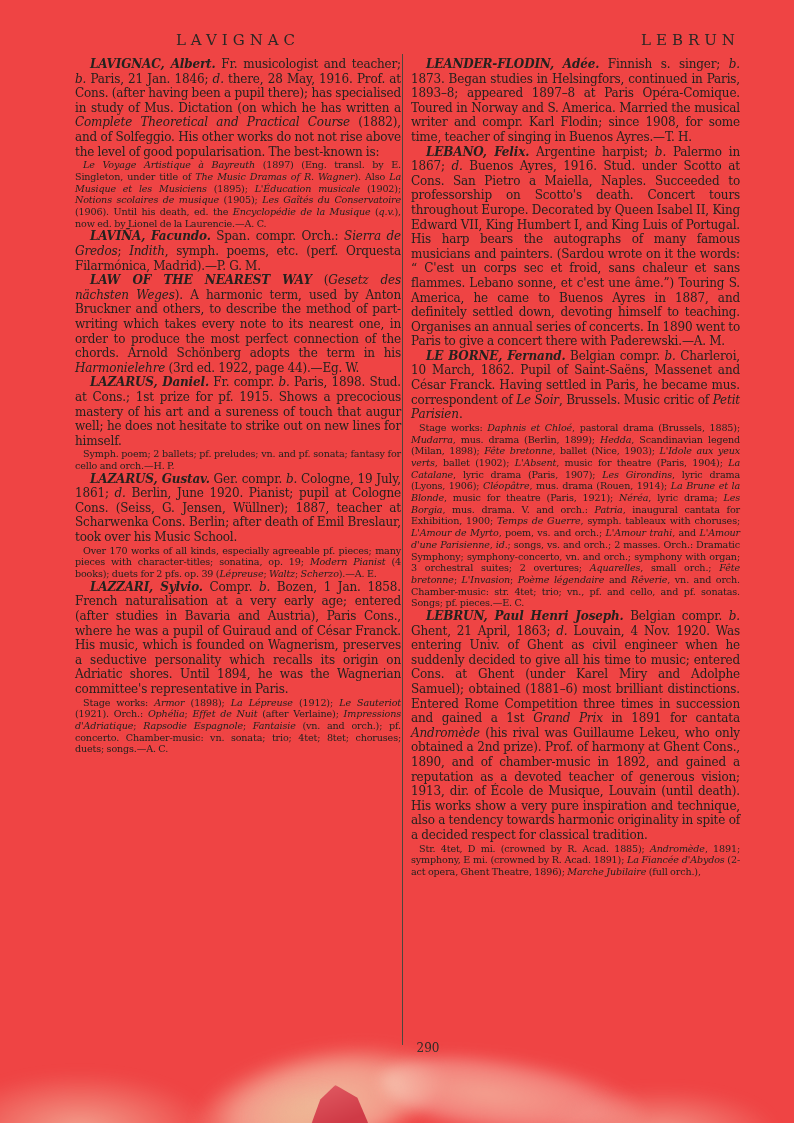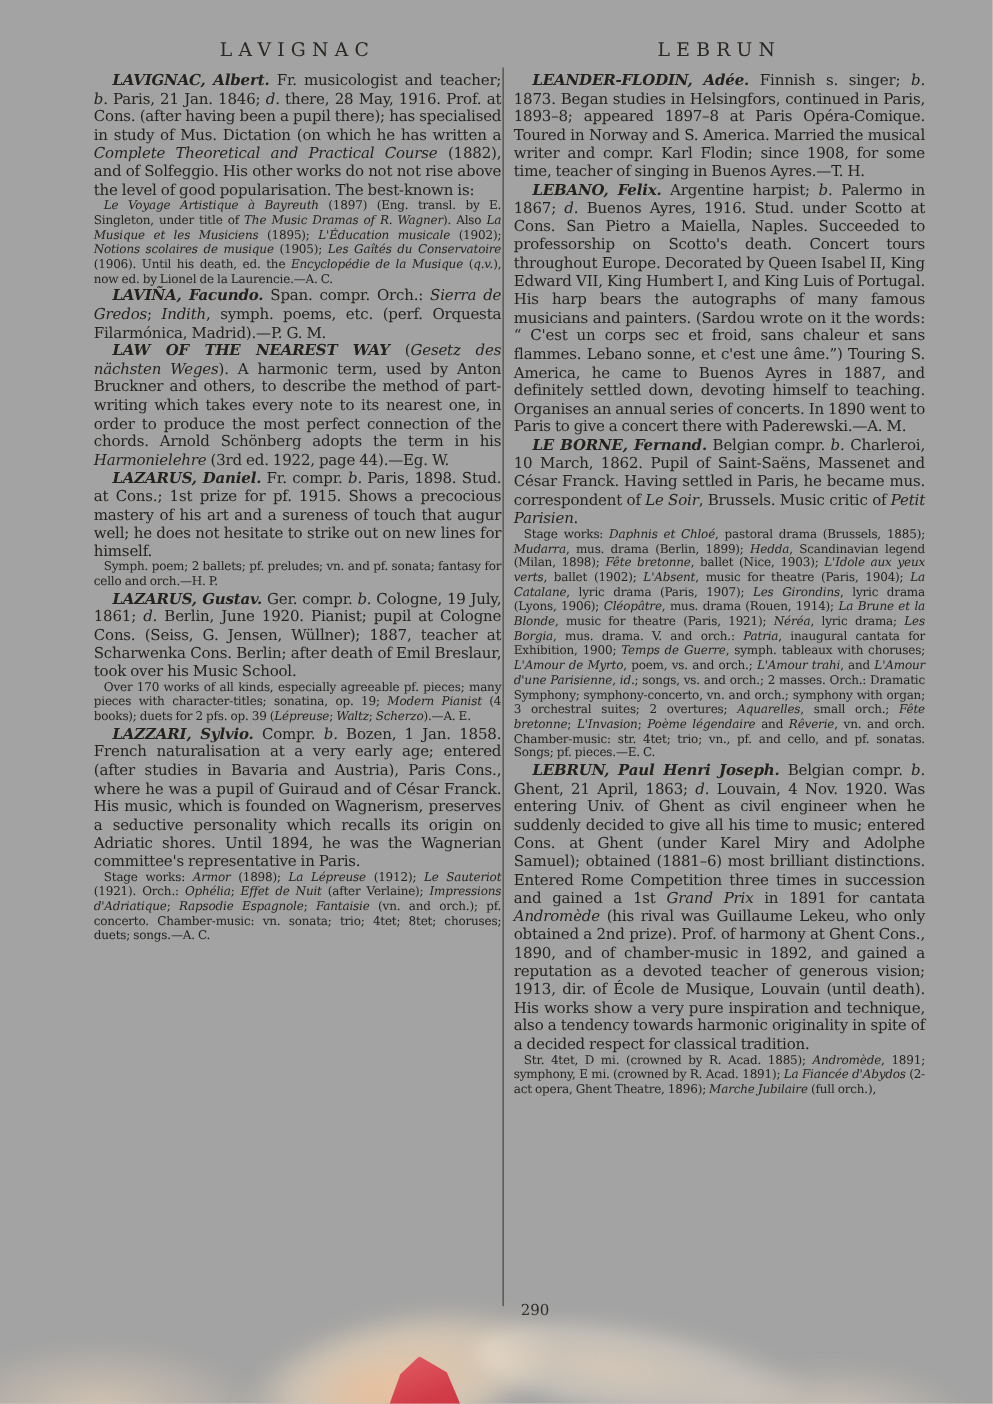--- a/index.html
+++ b/index.html
@@ -4,30 +4,30 @@
 <style>
   * { margin:0; padding:0; box-sizing:border-box; }
   html,body { width:794px; height:1123px; }
   body {
     font-family:"DejaVu Serif", "Liberation Serif", serif;
     background:#e9e7e2;
   }
   .page {
     position:relative;
     width:794px; height:1123px;
-    background:#a3a3a3;
+    background:#ef4444;
     overflow:hidden;
   }
   .running-head {
     position:absolute; top:31px; height:22px;
     font-size:15px; letter-spacing:5px; color:#2b2723;
     text-align:center;
   }
   .rh-left { left:75px; width:326px; }
-  .rh-right { left:411px; width:329px; }
+  .rh-right { left:411px; width:329px;text-align:right; }
   .divider {
     position:absolute; left:402px; top:54px;
     width:1px; height:991px; background:#4d463d;
   }
   .col {
     position:absolute; top:57px; color:#25221e;
   }
   .col-left  { left:75px;  width:326px; }
   .col-right { left:411px; width:329px; }
   .para { text-align:justify; letter-spacing:-0.15px; word-spacing:-0.4px; }

